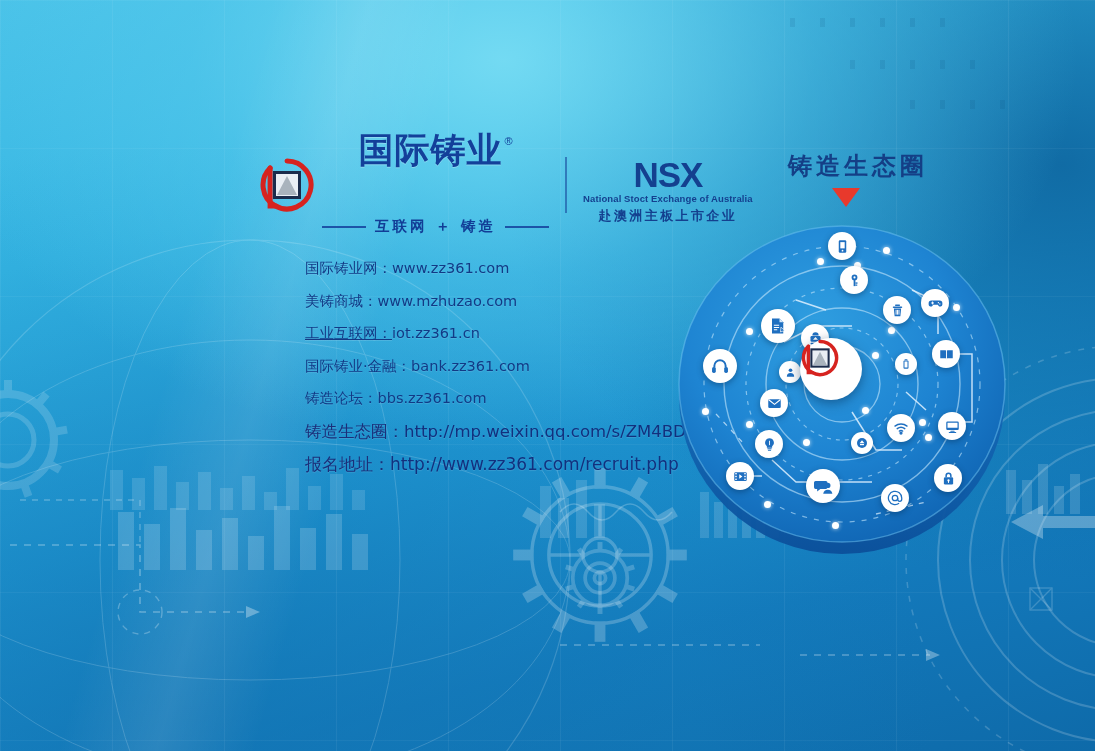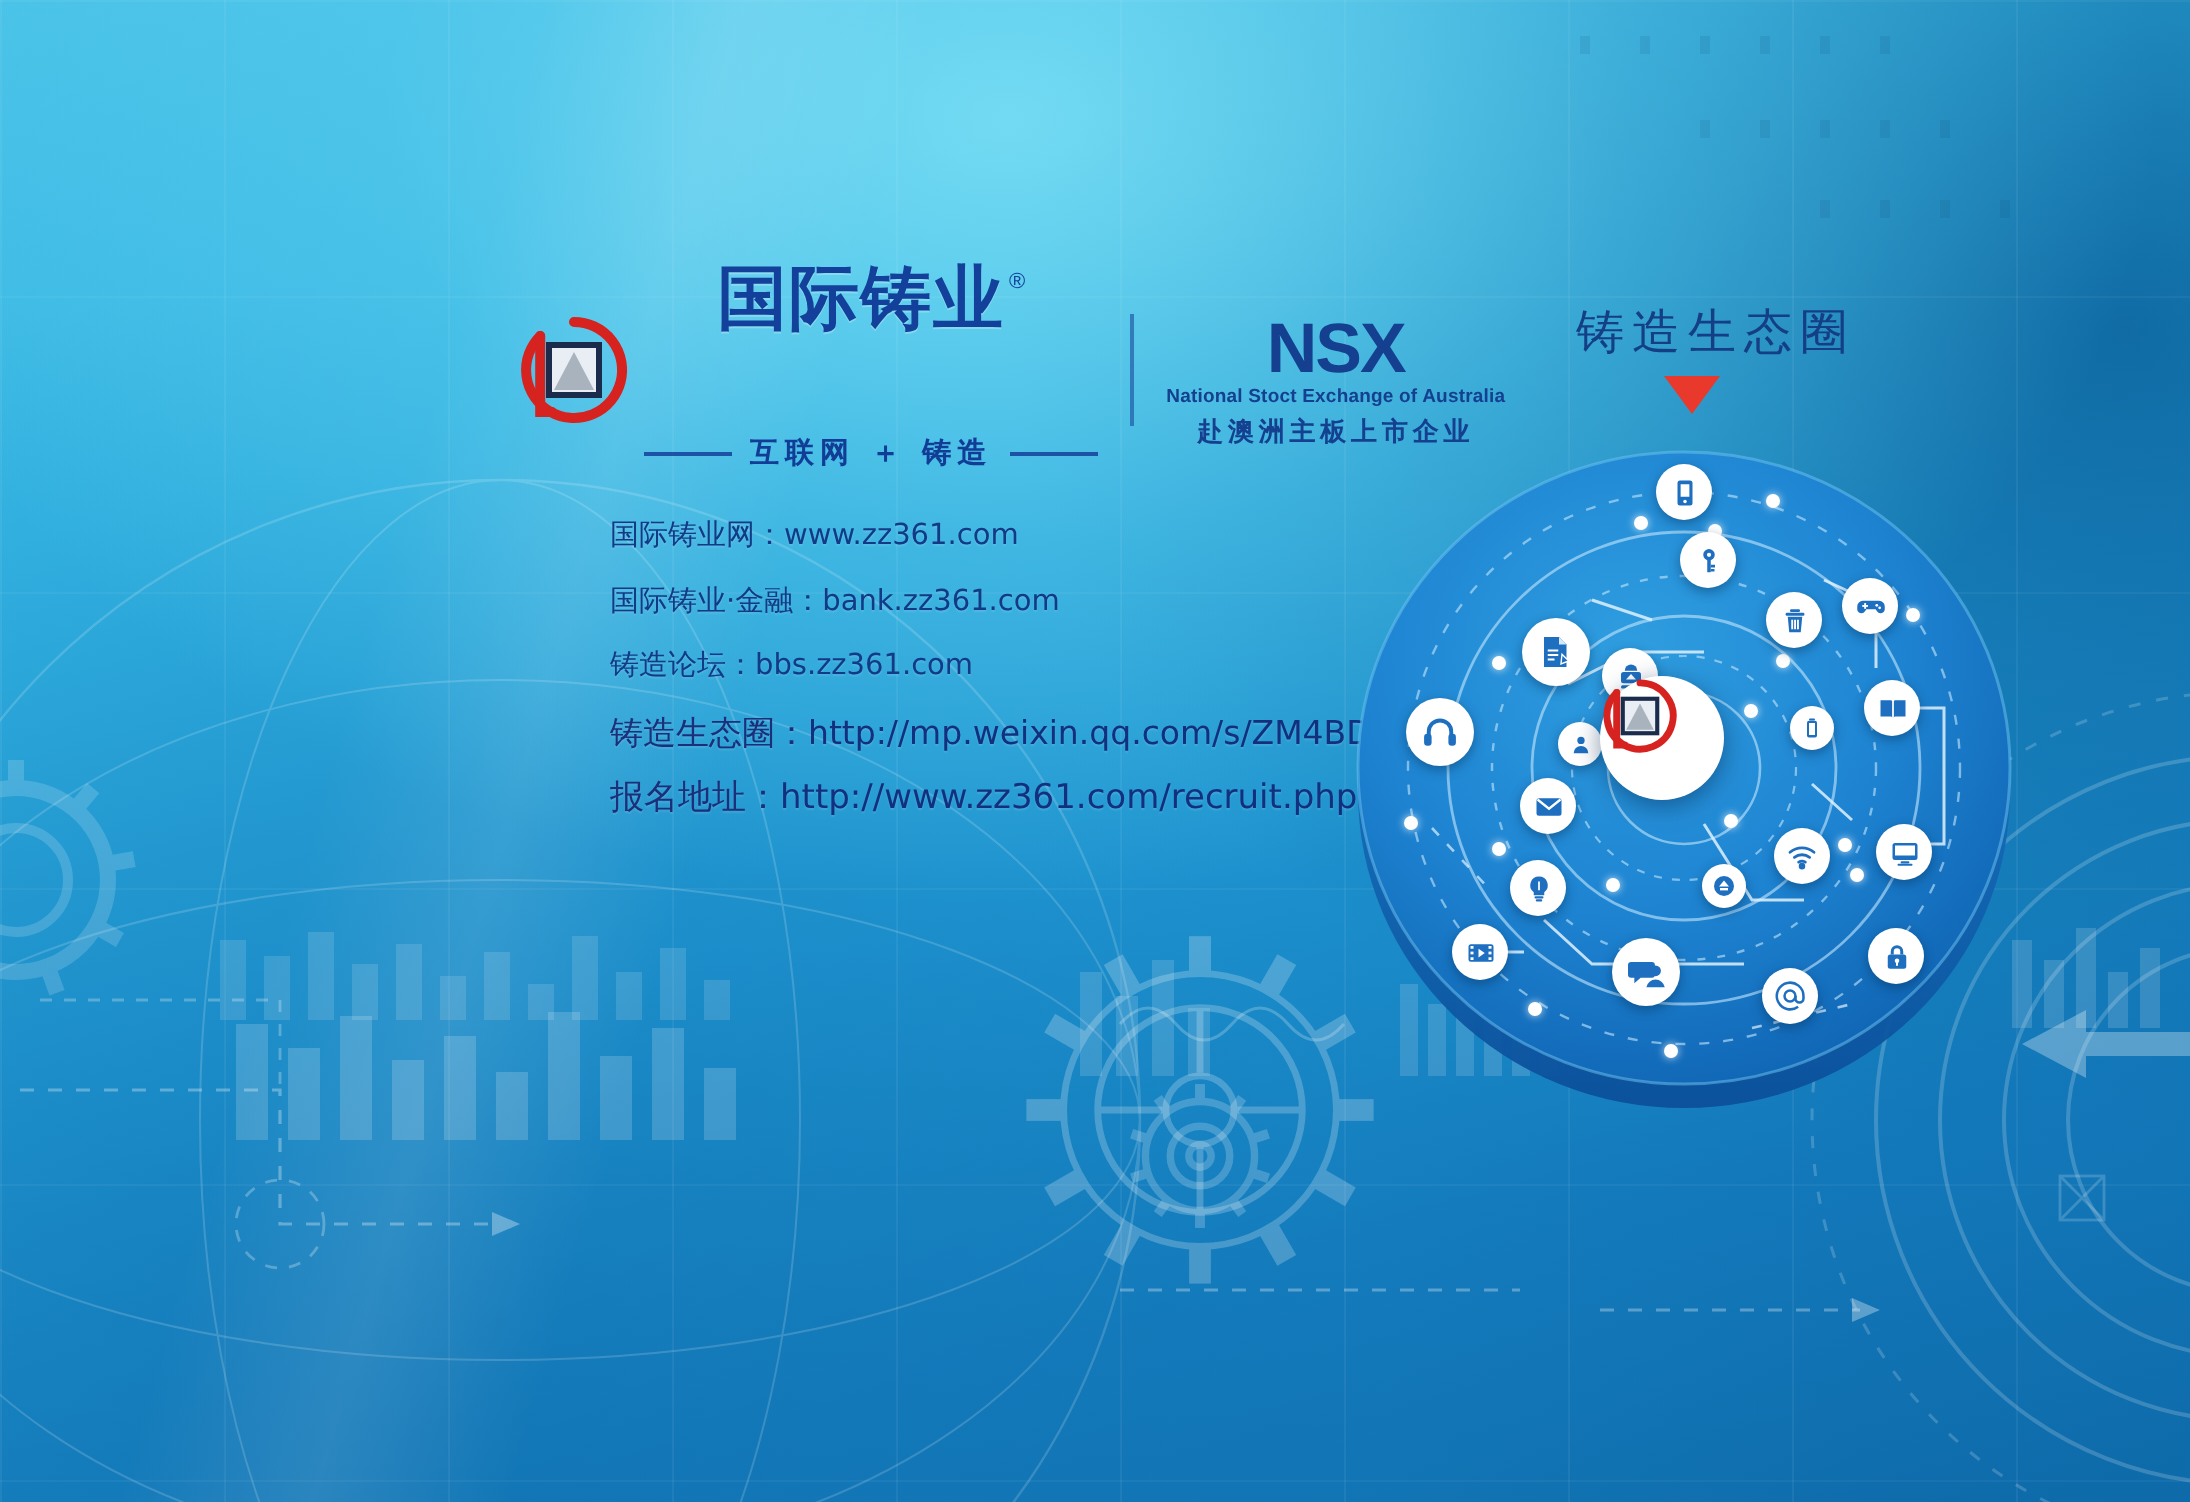--- a/index.html
+++ b/index.html
@@ -52,21 +52,21 @@
     font-family:"DejaVu Sans","Liberation Sans",sans-serif;text-shadow:0 1px 1px rgba(255,255,255,.12);}
   .link-line .lbl{font-weight:400;}
   .link-line .val{font-weight:400;}
   .link-line.underlined .lbl{text-decoration:underline;}
   .link-line.hl{font-size:16.5px;margin-bottom:16px;color:#12307e;}
   .link-line.hl .lbl{color:#1b2f7a;}
   .link-line.big{font-size:17px;margin-top:14px;}
 
   
   .eco-title{position:absolute;left:768px;top:150px;width:180px;text-align:center;
-    font-family:"DejaVu Sans","Liberation Sans",sans-serif;font-weight:400;font-size:24px;
+    font-family:"DejaVu Sans","Liberation Sans",sans-serif;font-weight:700;font-size:24px;
     letter-spacing:4px;color:#143f86;}
   .eco-arrow{position:absolute;left:832px;top:188px;width:0;height:0;
     border-left:14px solid transparent;border-right:14px solid transparent;
     border-top:19px solid #e8392c;}
 
   
   .eco{position:absolute;left:676px;top:214px;width:340px;height:340px;}
   .eco svg{position:absolute;left:0;top:0;}
   .ico{position:absolute;border-radius:50%;background:#fff;
     box-shadow:0 2px 6px rgba(4,45,85,.45);display:flex;align-items:center;justify-content:center;}
@@ -357,20 +357,22 @@
 
     <div class="nsx">
       <div class="nsx-word">NSX</div>
       <div class="nsx-sub">National Stoct Exchange of Australia</div>
       <div class="nsx-cn">赴澳洲主板上市企业</div>
     </div>
   </div>
 
   <div class="links" id="link-list">
       <div class="link-line"><span class="lbl">国际铸业网：</span><span class="val">www.zz361.com</span></div>
+      <div class="link-line"><span class="lbl">美铸商城：</span><span class="val">www.mzhuzao.com</span></div>
+      <div class="link-line underlined"><span class="lbl">工业互联网：</span><span class="val">iot.zz361.cn</span></div>
       <div class="link-line"><span class="lbl">国际铸业·金融：</span><span class="val">bank.zz361.com</span></div>
       <div class="link-line"><span class="lbl">铸造论坛：</span><span class="val">bbs.zz361.com</span></div>
       <div class="link-line hl"><span class="lbl">铸造生态圈：</span><span class="val">http://mp.weixin.qq.com/s/ZM4BDHRrQ5baKQfDeiNOVw</span></div>
       <div class="link-line hl big"><span class="lbl">报名地址：</span><span class="val">http://www.zz361.com/recruit.php</span></div>
     </div>
 
   <div class="eco-title">铸造生态圈</div>
   <div class="eco-arrow"></div>
 
   <div class="eco">

